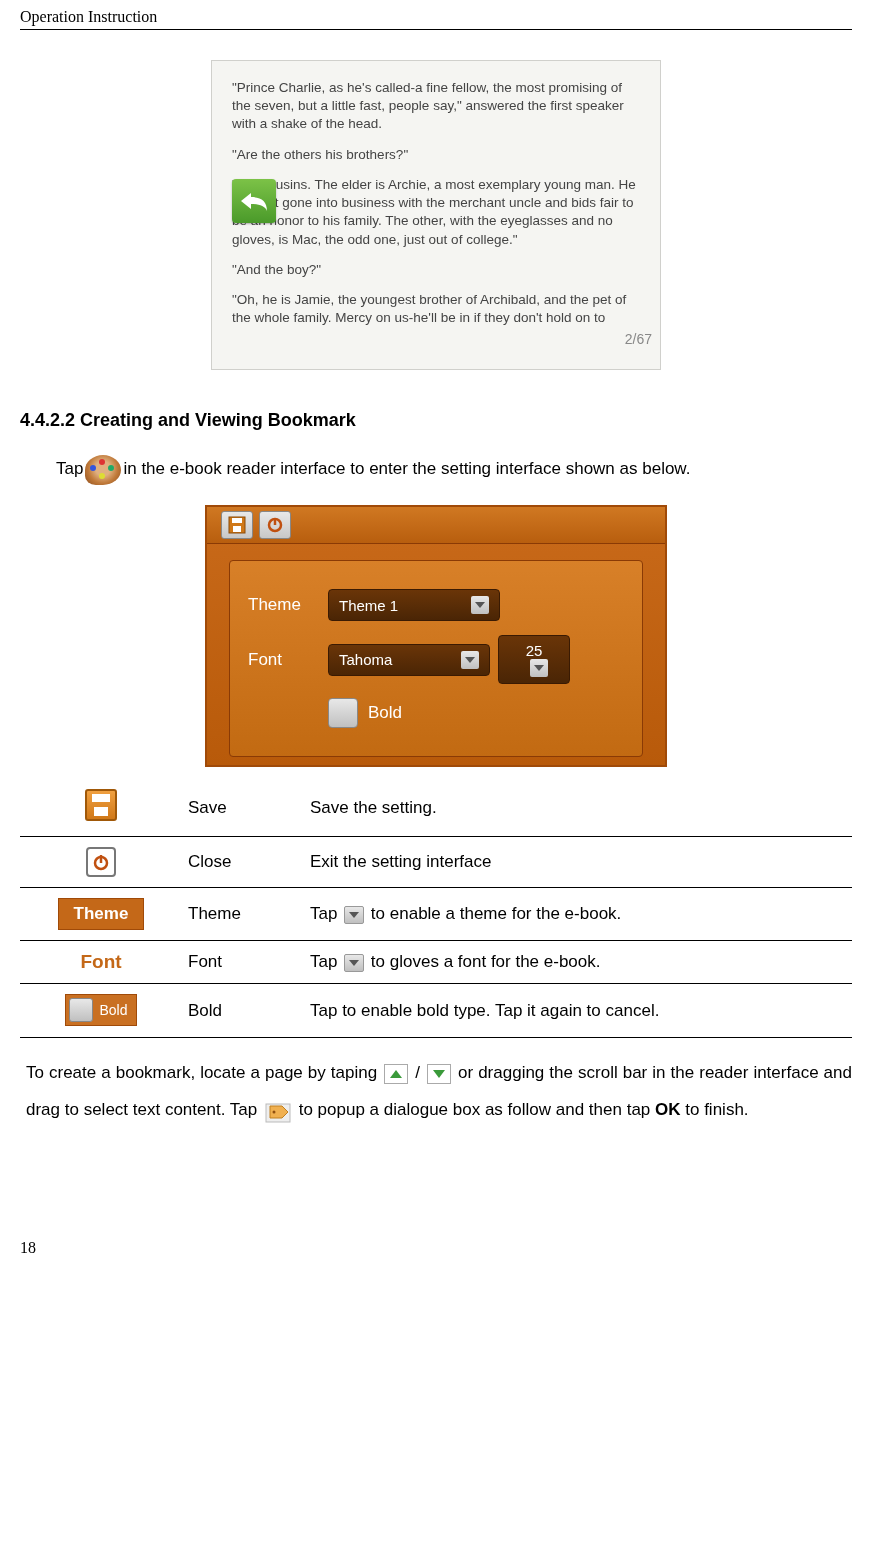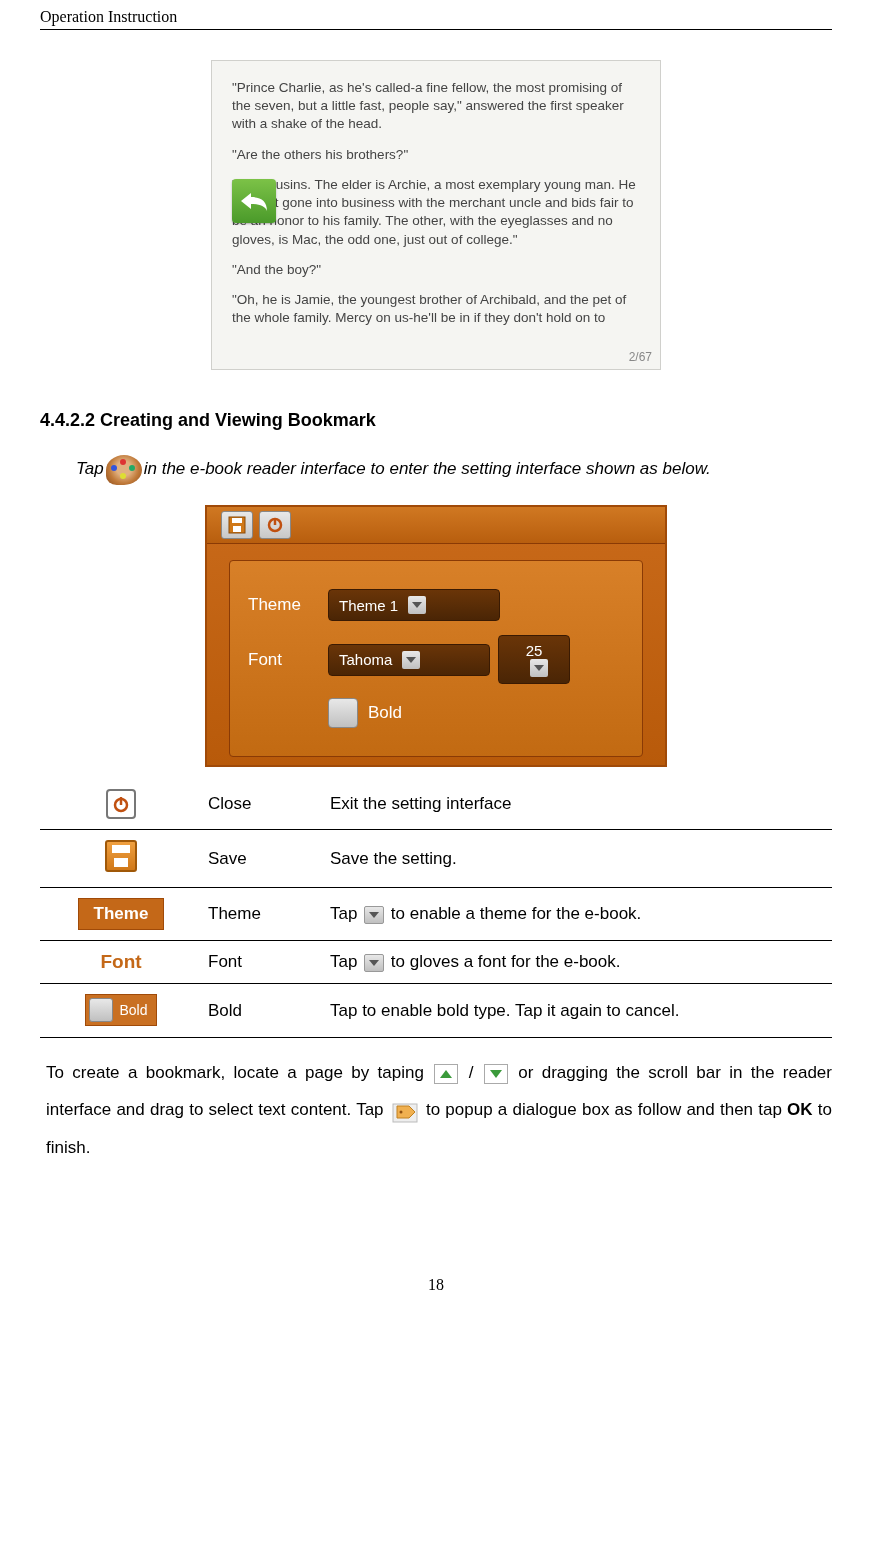--- a/index.html
+++ b/index.html
@@ -4,21 +4,21 @@
 <style>
   body {
     margin: 0;
     padding: 0;
     font-family: Arial, sans-serif;
     background: #fff;
     width: 872px;
   }
   .page {
     width: 872px;
-    padding: 0 40px;
+    padding: 0 20px;
     box-sizing: border-box;
   }
   .header {
     font-family: "Times New Roman", serif;
     font-size: 16px;
     padding: 8px 0 3px 0;
   }
   .header-line {
     border-bottom: 1px solid #000;
     margin-bottom: 30px;
@@ -48,34 +48,34 @@
     border-radius: 4px;
     display: flex;
     align-items: center;
     justify-content: center;
     box-shadow: 0 1px 2px rgba(0,0,0,0.3);
   }
   .back-icon svg { width: 30px; height: 24px; }
   .page-num-small {
     position: absolute;
     right: 8px;
-    bottom: 4px;
-    font-size: 12px;
+    bottom: 20px;
+    font-size: 14px;
     color: #888;
   }
   .section-title {
     font-weight: bold;
     font-size: 18px;
     margin: 40px 0 24px 0;
   }
   .body-text {
     font-size: 17px;
     line-height: 1.6;
   }
-  .indent { text-indent: 36px; font-style: italic; }
+  .indent { text-indent: 36px; }
   .palette-icon {
     display: inline-block;
     width: 36px;
     height: 30px;
     vertical-align: middle;
     background: radial-gradient(circle at 50% 45%, #e0b080 30%, #c07a3a 60%, #8a4a1a 100%);
     border-radius: 50% 50% 50% 30%;
     position: relative;
     margin: 0 2px;
   }
@@ -136,21 +136,21 @@
   .ss2-dropdown {
     background: linear-gradient(#6a3508, #4a2505);
     color: #fff;
     border-radius: 4px;
     padding: 6px 10px;
     display: flex;
     align-items: center;
     font-size: 15px;
     border: 1px solid #3a1a02;
     min-width: 110px;
-    justify-content: flex-start;
+    justify-content: space-between;
     margin-right: 8px;
   }
   .dd-arrow {
     width: 18px;
     height: 18px;
     background: linear-gradient(#e8e8e8,#c0c0c0);
     border-radius: 2px;
     margin-left: 10px;
     display: flex;
     align-items: center;
@@ -304,21 +304,20 @@
   }
   .tag-icon {
     display: inline-block;
     width: 28px;
     height: 22px;
     vertical-align: middle;
     margin: 0 2px;
     position: relative;
   }
   .footer-num {
-    text-align: center;
     font-family: "Times New Roman", serif;
     font-size: 16px;
     margin-top: 110px;
     padding-bottom: 20px;
   }
   .justify {
     text-align: justify;
     margin-left: 6px;
   }
 </style>
@@ -388,35 +387,35 @@
       <div class="ss2-row" style="margin-left:80px;">
         <span class="ss2-checkbox"></span>
         <span>Bold</span>
       </div>
     </div>
   </div>
 
   <table class="settings-table">
     <tbody>
         <tr>
+      <td><span class="save-icon-table"></span></td>
+      <td>Save</td>
+      <td>Save the setting.</td>
+    </tr>
+    <tr>
       <td>
         <span class="plain-icon">
           <svg width="18" height="18" viewBox="0 0 18 18">
                 <circle cx="9" cy="10" r="6" fill="none" stroke="#c05010" stroke-width="2.5"></circle>
                 <line x1="9" y1="2" x2="9" y2="10" stroke="#c05010" stroke-width="2.5"></line>
               </svg>
         </span>
       </td>
       <td>Close</td>
       <td>Exit the setting interface</td>
-    </tr>
-    <tr>
-      <td><span class="save-icon-table"></span></td>
-      <td>Save</td>
-      <td>Save the setting.</td>
     </tr>
     <tr>
       <td><span class="theme-chip">Theme</span></td>
       <td>Theme</td>
       <td>
         <span>Tap </span><span class="inline-dd-arrow"></span><span> to enable a theme for the e-book.</span>
       </td>
     </tr>
     <tr>
       <td><span class="font-chip">Font</span></td>

